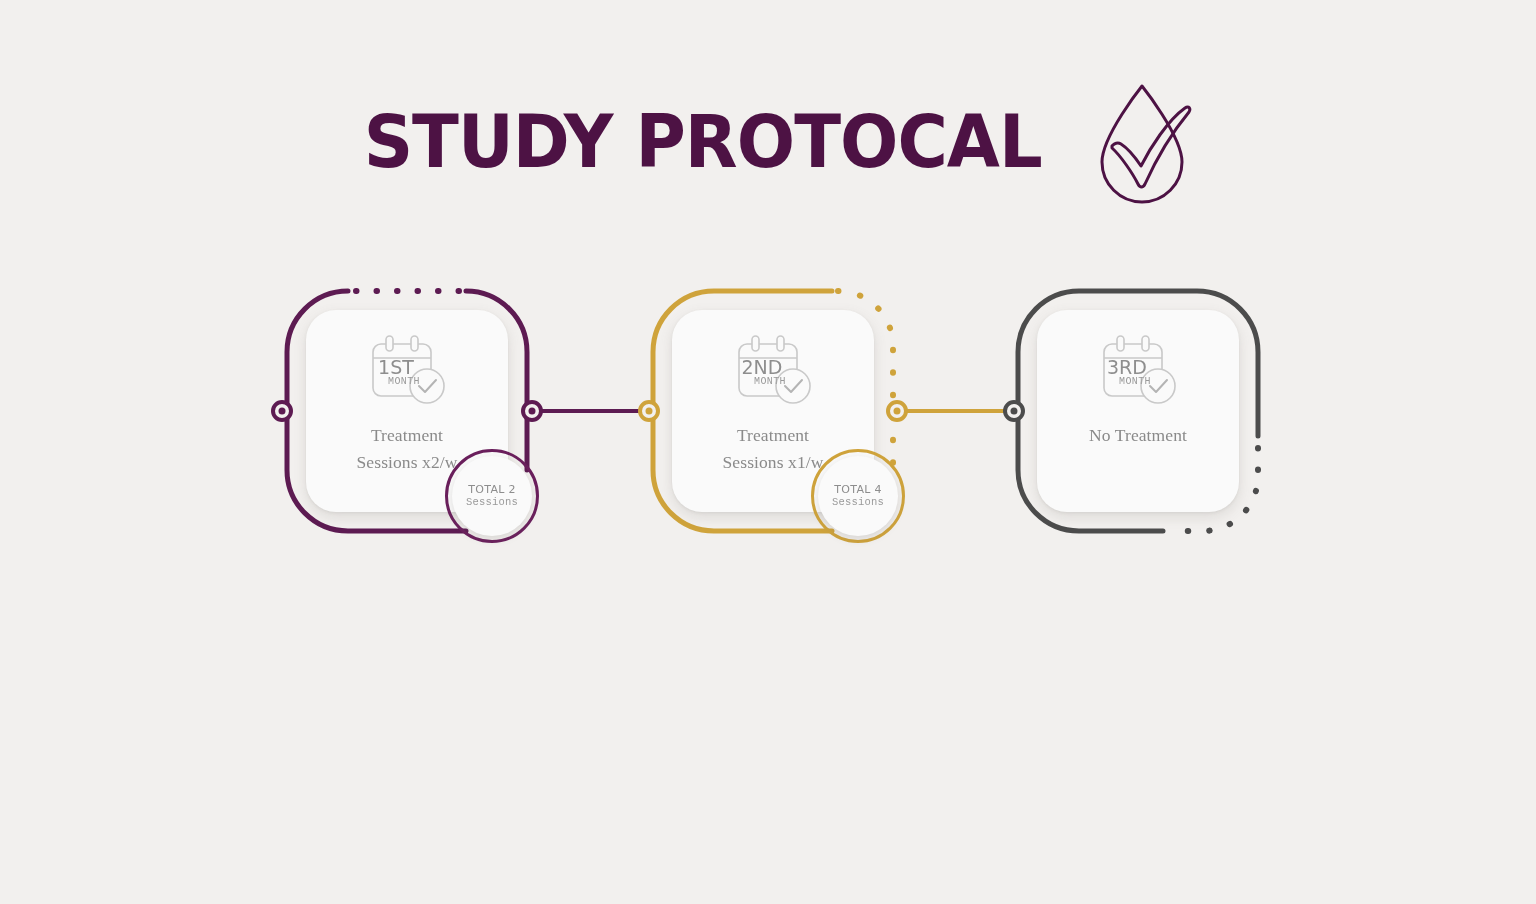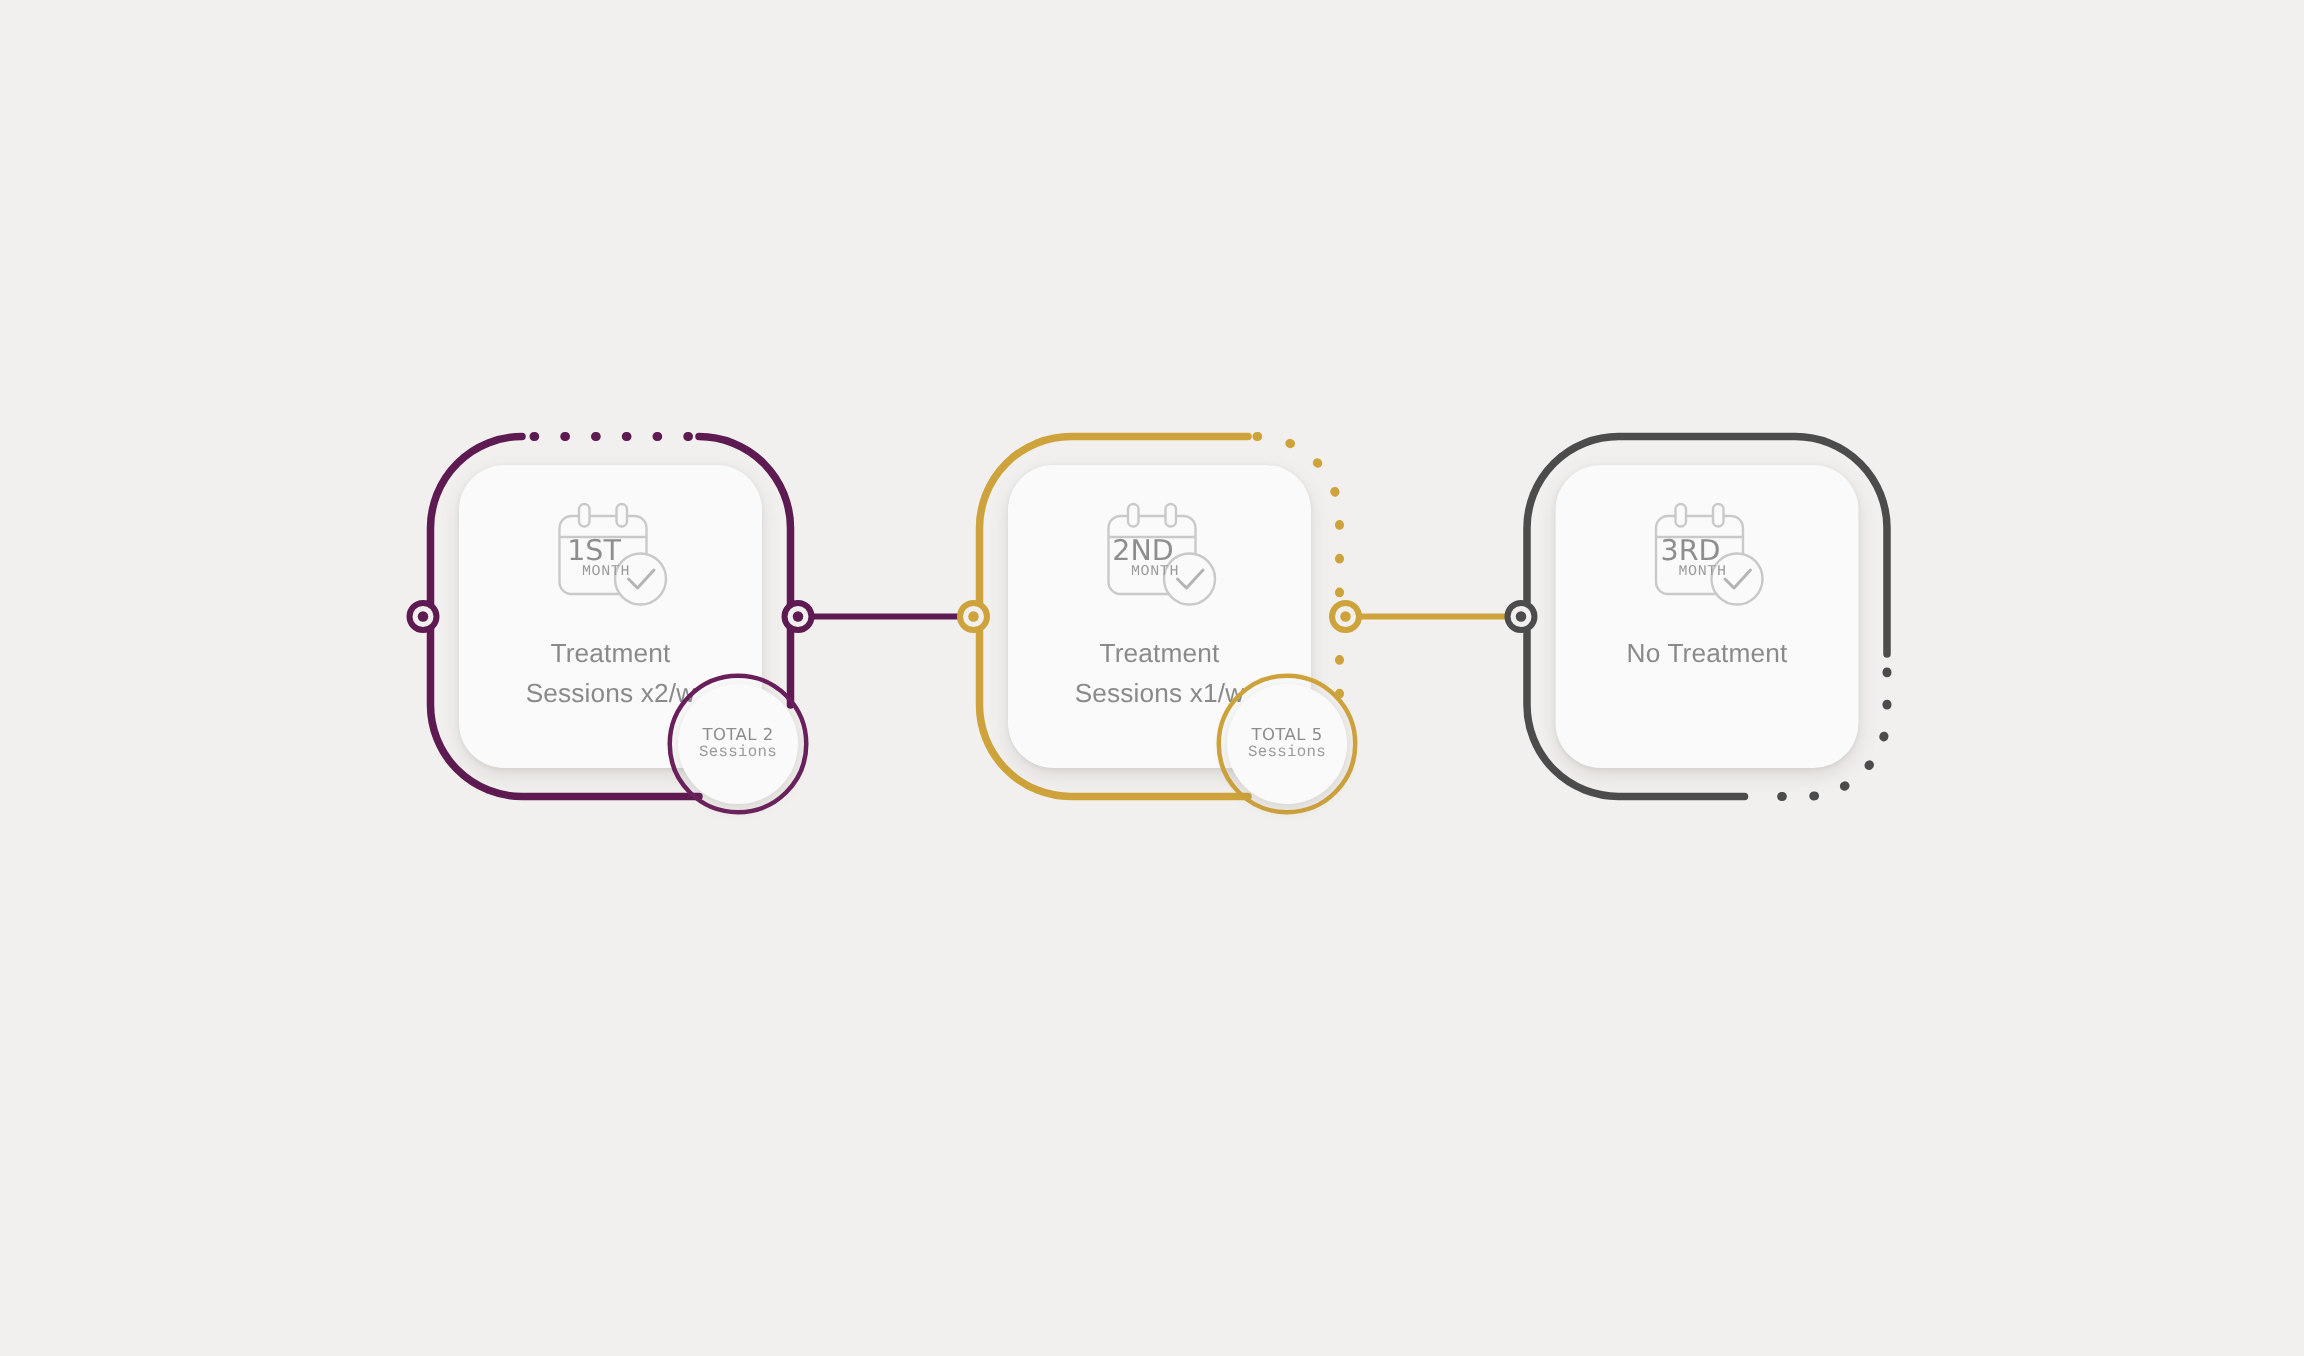--- a/index.html
+++ b/index.html
@@ -77,21 +77,21 @@
     text-align:center;
     font-family:Liberation Mono, monospace;
     font-size:10px;
     color:#9a9a9a;
     letter-spacing:0.4px;
     line-height:1;
   }
   .card-text{
     margin-top:14px;
     text-align:center;
-    font-family:Liberation Sans, sans-serif;
+    font-family:Liberation Serif, serif;
     font-size:17.5px;
     color:#8a8a8a;
     line-height:1.55;
     letter-spacing:0.1px;
   }
 
   
   .badge{
     position:absolute;
     width:94px;height:94px;
@@ -155,20 +155,31 @@
   .dn2{left:521px;}
   .dn3{left:638px;}
   .dn4{left:886px;}
   .dn5{left:1003px;}
 </style>
 </head>
 <body>
 
 <div class="stage">
 
+  <div class="title-row">
+    <div class="title-text">STUDY PROTOCAL</div>
+
+    <svg class="title-logo" viewBox="0 0 104 128">
+      <path d="M52 8 C52 8 12 58 12 84 A40 40 0 0 0 92 84 C92 58 52 8 52 8 Z" fill="none" stroke="#4d1244" stroke-width="3" stroke-linejoin="round"></path>
+      <path d="M22 68 C22 68 26 63 31 66 C39 71 47 82 51 88
+               C60 70 78 42 95 30 C99 27 101 31 99 34
+               C80 57 64 86 55 106 C53 110 50 110 48 106
+               C43 96 31 78 22 70 Z" fill="none" stroke="#4d1244" stroke-width="3" stroke-linejoin="round" stroke-linecap="round"></path>
+    </svg>
+  </div>
 
   <div class="flow">
 
     <div class="node n1">
       <svg class="outline-svg" viewBox="0 0 250 250">
 
         <path d="M66 5 A61 61 0 0 0 5 66 L5 184 A61 61 0 0 0 66 245 L184 245" fill="none" stroke="#5d1b52" stroke-width="5" stroke-linecap="round"></path>
         <path d="M184 5 A61 61 0 0 1 245 66 L245 184" fill="none" stroke="#5d1b52" stroke-width="5" stroke-linecap="round"></path>
 
         <path d="M74 5 L178 5" fill="none" stroke="#5d1b52" stroke-width="6" stroke-linecap="round" stroke-dasharray="0.5 20"></path>
@@ -227,21 +238,21 @@
 
         <div class="card-text">
           <div>Treatment</div>
           <div>Sessions x1/w</div>
         </div>
       </div>
 
       <div class="badge">
         <div class="badge-ring"></div>
         <div class="badge-inner">
-          <div class="badge-l1">TOTAL 5</div>
+          <div class="badge-l1">TOTAL 4</div>
           <div class="badge-l2">Sessions</div>
         </div>
       </div>
     </div>
 
     <div class="node n3">
       <svg class="outline-svg" viewBox="0 0 250 250">
 
         <path d="M245 150 L245 66 A61 61 0 0 0 184 5 L66 5 A61 61 0 0 0 5 66
                  L5 184 A61 61 0 0 0 66 245 L150 245" fill="none" stroke="#4c4c4c" stroke-width="5" stroke-linecap="round"></path>

